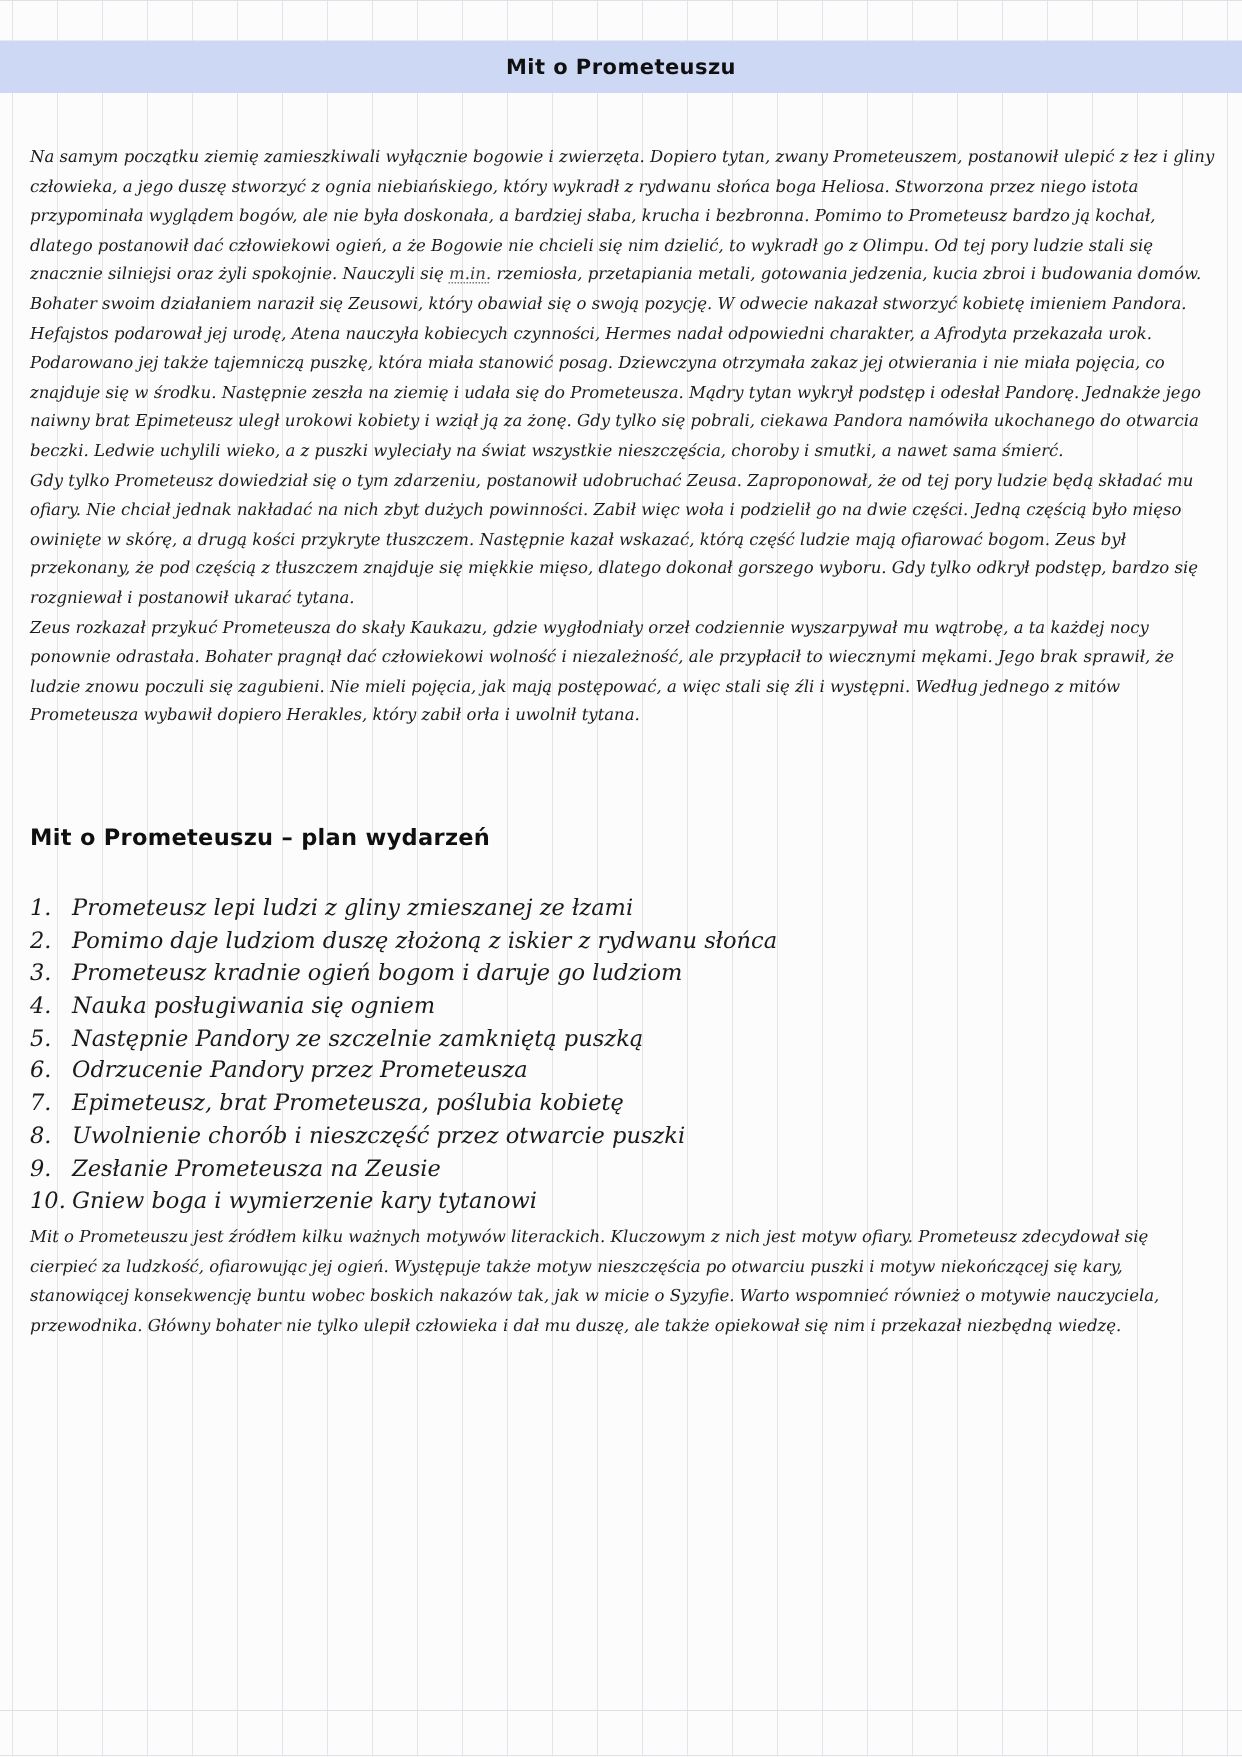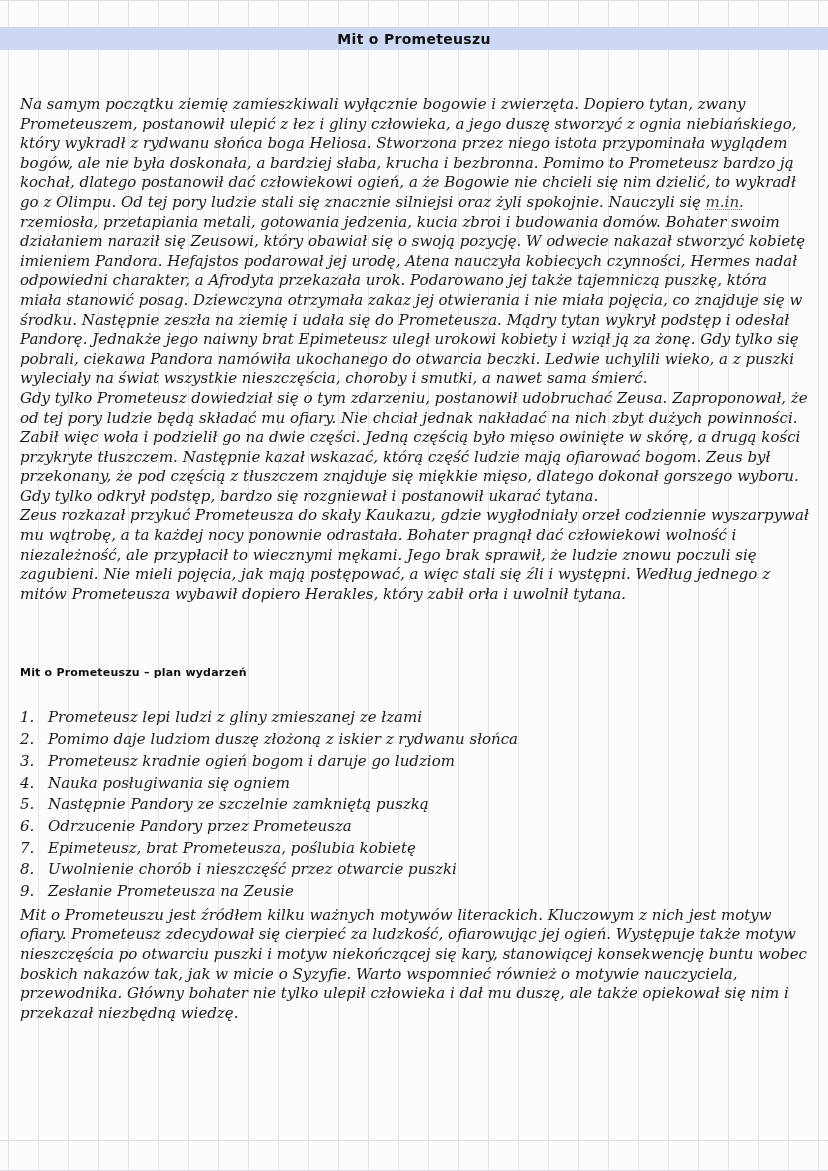--- a/index.html
+++ b/index.html
@@ -26,21 +26,21 @@
     pointer-events: none;
   }
   .hgrid.top { top: 0; height: 31px; }
   .hgrid.bottom { top: 1140px; height: 31px; }
 
   .title-band {
     position: absolute;
     top: 27px;
     left: 0;
     width: 100%;
-    height: 23px;
+    height: 35px;
     background: #cdd8f4;
     display: flex;
     align-items: center;
     justify-content: center;
     z-index: 2;
   }
   .page-title {
     margin: 0;
     font-family: "DejaVu Sans", sans-serif;
     font-weight: bold;
@@ -53,39 +53,39 @@
   .content {
     position: relative;
     z-index: 1;
     padding: 95px 16px 0 20px;
   }
 
   .body-text {
     margin: 0;
     font-family: "DejaVu Serif", serif;
     font-style: italic;
-    font-size: 15px;
+    font-size: 11px;
     line-height: 19.6px;
     color: #1a1a1a;
     text-align: left;
   }
 
   .min-marker {
     color: #3c3c3c;
     font-style: italic;
     text-decoration: underline dotted #7a7a7a 1px;
     text-underline-offset: 2px;
     cursor: pointer;
   }
 
   .section-heading {
     margin: 0;
     font-family: "DejaVu Sans", sans-serif;
     font-weight: bold;
-    font-size: 11px;
+    font-size: 15px;
     letter-spacing: 0.2px;
     color: #101010;
   }
   .plan-heading { margin-top: 62px; }
   .motifs-heading { margin-top: 46px; }
 
   .plan-list {
     list-style: none;
     margin: 28px 0 0 0;
     padding: 0;
@@ -152,19 +152,23 @@
           <span class="txt">Epimeteusz, brat Prometeusza, poślubia kobietę</span>
         </li>
       <li class="plan-item">
           <span class="num">8.</span>
           <span class="txt">Uwolnienie chorób i nieszczęść przez otwarcie puszki</span>
         </li>
       <li class="plan-item">
           <span class="num">9.</span>
           <span class="txt">Zesłanie Prometeusza na Zeusie</span>
         </li>
+      <li class="plan-item">
+          <span class="num">10.</span>
+          <span class="txt">Gniew boga i wymierzenie kary tytanowi</span>
+        </li>
     </ol>
 
 
     <p class="body-text motifs-body">Mit o Prometeuszu jest źródłem kilku ważnych motywów literackich. Kluczowym z nich jest motyw ofiary. Prometeusz zdecydował się cierpieć za ludzkość, ofiarowując jej ogień. Występuje także motyw nieszczęścia po otwarciu puszki i motyw niekończącej się kary, stanowiącej konsekwencję buntu wobec boskich nakazów tak, jak w micie o Syzyfie. Warto wspomnieć również o motywie nauczyciela, przewodnika. Główny bohater nie tylko ulepił człowieka i dał mu duszę, ale także opiekował się nim i przekazał niezbędną wiedzę.</p>
 
   </div>
 </div>
 
 </body></html>

